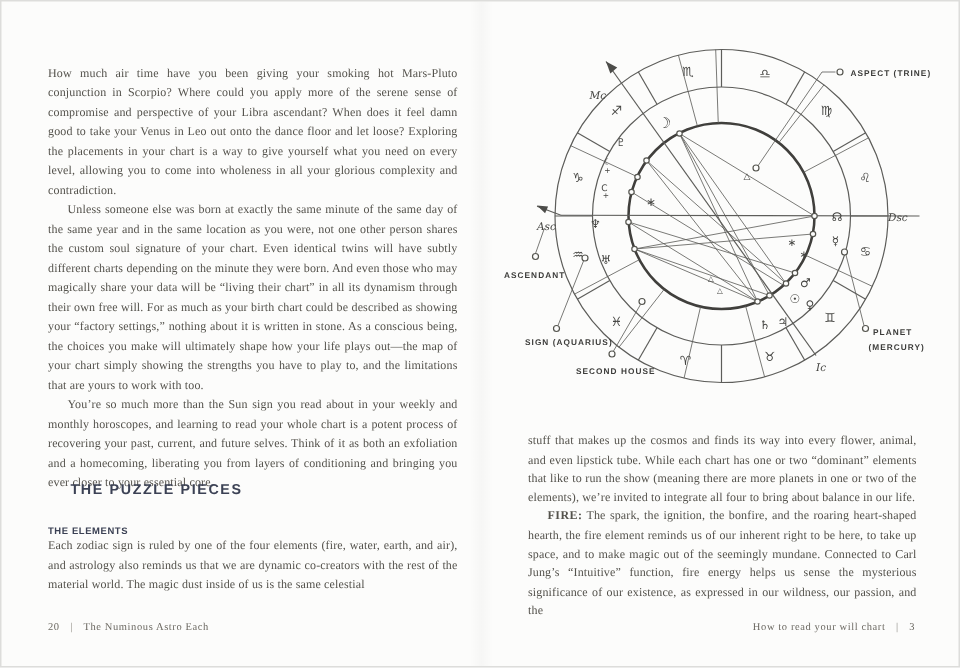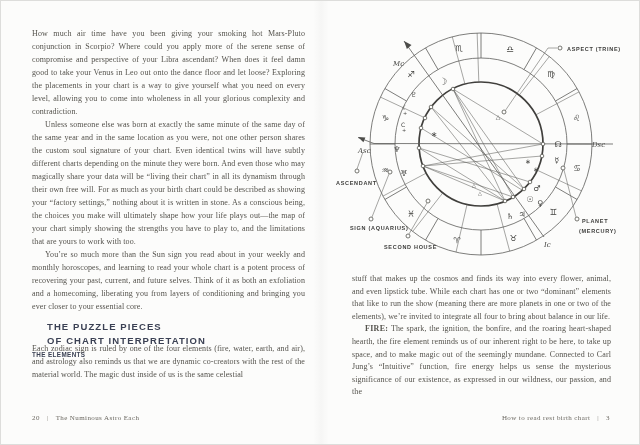--- a/index.html
+++ b/index.html
@@ -5,21 +5,21 @@
   html,body{margin:0;padding:0;background:#e9e9e7;}
   .spread{
     position:relative;width:640px;height:445px;margin:0;
     background:#fcfcfb;overflow:hidden;
     border:1px solid #dddddb;box-sizing:border-box;
     font-family:"Liberation Serif",serif;
   }
   .gutter{position:absolute;left:312px;top:0;width:16px;height:445px;
     background:linear-gradient(90deg,rgba(0,0,0,0) 0%,rgba(0,0,0,0.025) 50%,rgba(0,0,0,0) 100%);}
   .body-copy{position:absolute;color:#54524c;font-size:8px;line-height:13px;
-    text-align:justify;letter-spacing:0.1px;}
+    text-align:justify;letter-spacing:0.1px;margin-top:15px;}
   .body-copy p{margin:0;}
   .body-copy p.ind{text-indent:13px;}
   #lp-body{left:31px;top:26px;width:273px;}
   #lp-elem{left:31px;top:341px;width:273px;line-height:13px;}
   #rp-body{left:351px;top:272px;width:259px;line-height:12.6px;}
   #rp-body p.ind b{font-weight:bold;letter-spacing:0.3px;}
   .heading{position:absolute;left:46px;top:319px;margin:0;
     font-family:"Liberation Sans",sans-serif;font-weight:bold;
     font-size:9.5px;line-height:14px;letter-spacing:1.1px;color:#3b4154;}
   .heading span{display:block;}
@@ -50,21 +50,20 @@
 
   <section>
     <div id="lp-body" class="body-copy">
       <p>How much air time have you been giving your smoking hot Mars-Pluto conjunction in Scorpio? Where could you apply more of the serene sense of compromise and perspective of your Libra ascendant? When does it feel damn good to take your Venus in Leo out onto the dance floor and let loose? Exploring the placements in your chart is a way to give yourself what you need on every level, allowing you to come into wholeness in all your glorious complexity and contradiction.</p>
       <p class="ind">Unless someone else was born at exactly the same minute of the same day of the same year and in the same location as you were, not one other person shares the custom soul signature of your chart. Even identical twins will have subtly different charts depending on the minute they were born. And even those who may magically share your data will be “living their chart” in all its dynamism through their own free will. For as much as your birth chart could be described as showing your “factory settings,” nothing about it is written in stone. As a conscious being, the choices you make will ultimately shape how your life plays out—the map of your chart simply showing the strengths you have to play to, and the limitations that are yours to work with too.</p>
       <p class="ind">You’re so much more than the Sun sign you read about in your weekly and monthly horoscopes, and learning to read your whole chart is a potent process of recovering your past, current, and future selves. Think of it as both an exfoliation and a homecoming, liberating you from layers of conditioning and bringing you ever closer to your essential core.</p>
     </div>
 
     <h2 class="heading">
       <span>THE PUZZLE PIECES</span>
-      <span>OF CHART INTERPRETATION</span>
     </h2>
     <h3 class="subheading">THE ELEMENTS</h3>
 
     <div id="lp-elem" class="body-copy">
       <p>Each zodiac sign is ruled by one of the four elements (fire, water, earth, and air), and astrology also reminds us that we are dynamic co-creators with the rest of the material world. The magic dust inside of us is the same celestial</p>
     </div>
 
     <div id="lp-footer" class="footer">
       <span>20</span><span class="sep">|</span><span>The Numinous Astro Each</span>
     </div>
@@ -185,16 +184,16 @@
         <text x="581" y="222" class="callout">PLANET</text>
         <text x="578" y="232" class="callout">(MERCURY)</text>
       </svg>
 
     <div id="rp-body" class="body-copy">
       <p>stuff that makes up the cosmos and finds its way into every flower, animal, and even lipstick tube. While each chart has one or two “dominant” elements that like to run the show (meaning there are more planets in one or two of the elements), we’re invited to integrate all four to bring about balance in our life.</p>
       <p class="ind"><b>FIRE:</b><span> The spark, the ignition, the bonfire, and the roaring heart-shaped hearth, the fire element reminds us of our inherent right to be here, to take up space, and to make magic out of the seemingly mundane. Connected to Carl Jung’s “Intuitive” function, fire energy helps us sense the mysterious significance of our existence, as expressed in our wildness, our passion, and the</span></p>
     </div>
 
     <div id="rp-footer" class="footer">
-      <span>How to read rest birth chart</span><span class="sep">|</span><span>3</span>
+      <span>How to read your will chart</span><span class="sep">|</span><span>3</span>
     </div>
   </section>
 </div>
 
 </body></html>

